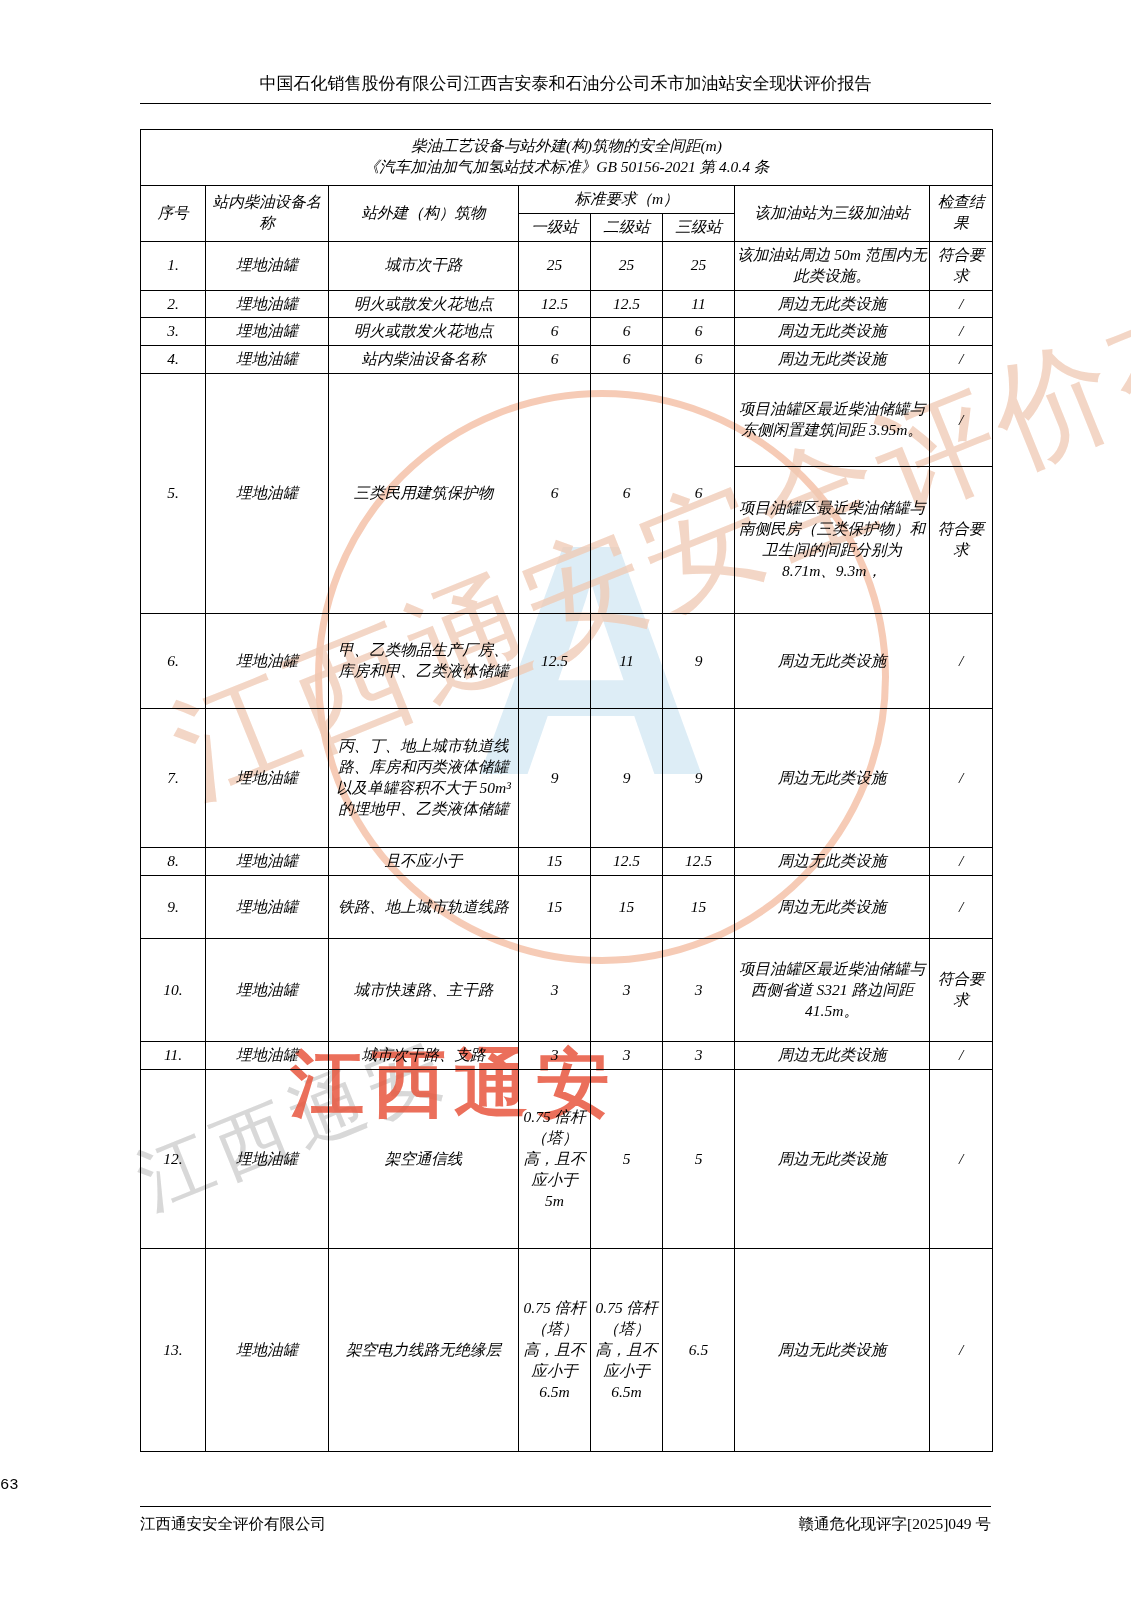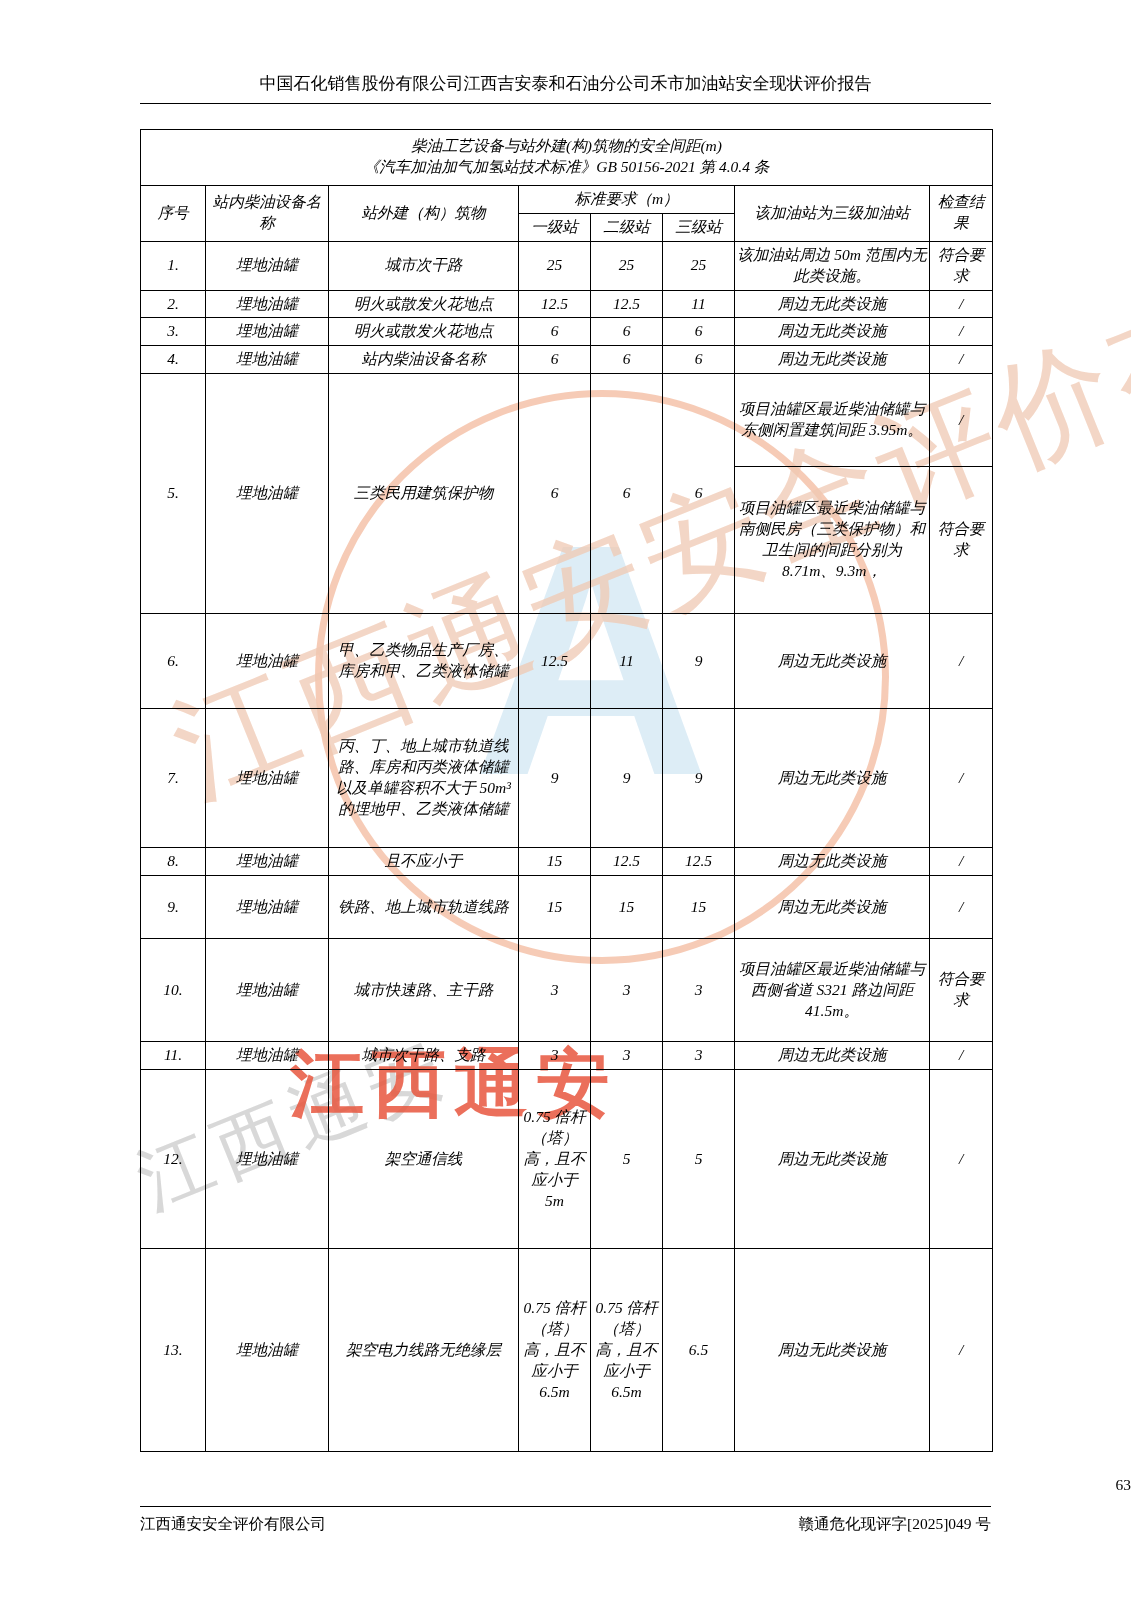--- a/index.html
+++ b/index.html
@@ -137,23 +137,24 @@
   .ttl .l2 { display:block; }
   .narrow { font-size: 14.5px; line-height: 1.3; }
   .vnarrow { font-size: 14.5px; line-height: 1.28; }
   .cell-note { font-size: 15px; line-height: 1.45; }
 
   
   .page-num {
     position: absolute;
     left: 0; top: 1476px;
     width: 1131px;
-    text-align: right;
+    text-align: left;
     font-size: 15.5px;
     z-index: 10;
+    font-family: Liberation Mono, monospace;
   }
   .footer-rule {
     position: absolute;
     left: 140px; top: 1506px;
     width: 851px;
     border-bottom: 1.2px solid #000;
     z-index: 10;
   }
   .footer {
     position: absolute;

